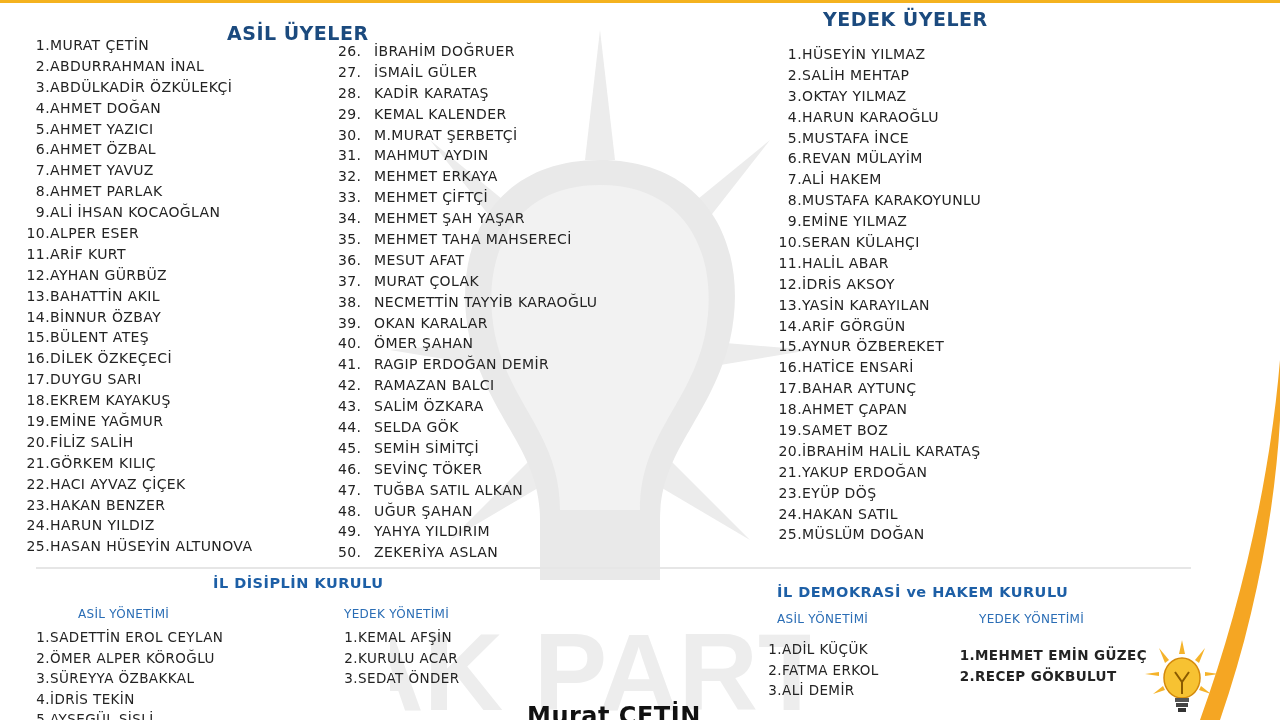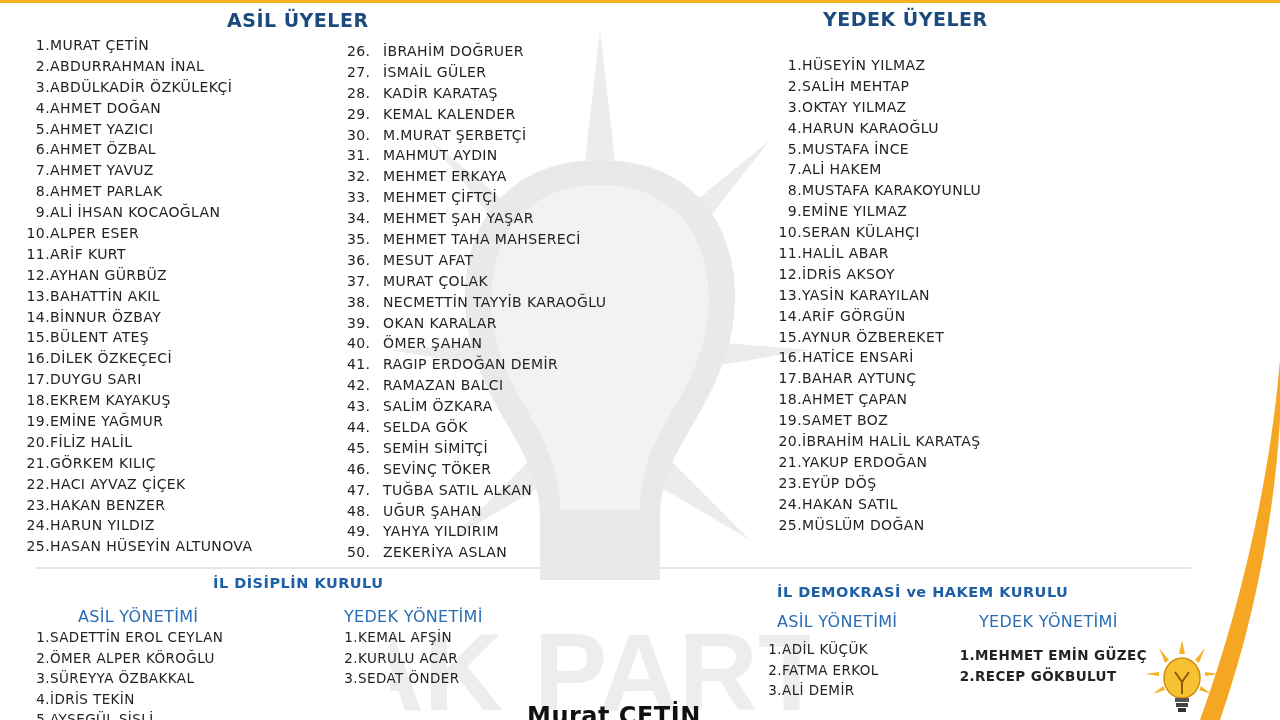--- a/index.html
+++ b/index.html
@@ -3,21 +3,21 @@
   <meta charset="utf-8">
   <style>
     * { margin: 0; padding: 0; box-sizing: border-box; }
     html, body { width: 1280px; height: 720px; overflow: hidden; background: #ffffff; }
     body { position: relative; font-family: "DejaVu Sans", sans-serif; color: #1e1e1e; }
     .topbar { position: absolute; left: 0; top: 0; width: 1280px; height: 3px; background: #f4b21f; }
     .watermark { position: absolute; left: 390px; top: 20px; width: 420px; height: 700px; }
     .heading { position: absolute; font-weight: bold; color: #1b4a7e; letter-spacing: 0.5px; }
     .h-main { font-size: 19px; }
     .h-sub { font-size: 14.5px; color: #1d5fa6; }
-    .h-label { font-size: 16px; color: #2a6db5; font-weight: normal; letter-spacing: 0.3px; }
+    .h-label { font-size: 12px; color: #2a6db5; font-weight: normal; letter-spacing: 0.3px; }
     .list { position: absolute; list-style: none; }
     .list li { font-size: 14px; line-height: 20.9px; height: 20.9px; white-space: nowrap; color: #232323; letter-spacing: 0.4px; }
     .list li .num { display: inline-block; text-align: right; }
     .list li .nm { }
     .list.c1 li .num { width: 60px; }
     .list.c2 li .num { width: 28px; margin-right: 8px; text-align: left; }
     .list.small li { font-size: 13.5px; line-height: 20.5px; height: 20.5px; }
     .divider { position: absolute; height: 2px; background: #e6e6e6; }
     .signature { position: absolute; left: 527px; top: 702px; font-size: 24px; font-weight: bold; color: #111; letter-spacing: 0.5px; }
     .swoosh { position: absolute; right: 0; top: 360px; width: 80px; height: 360px; }
@@ -36,21 +36,21 @@
     <polygon points="0,330 120,320 120,350"></polygon>
     <polygon points="420,330 300,350 300,320"></polygon>
     <polygon points="60,520 150,430 170,455"></polygon>
     <polygon points="360,520 250,455 270,430"></polygon>
   </g>
   <path d="M210,140 C100,140 60,230 80,320 C100,400 150,430 150,500 L150,560 L270,560 L270,500 C270,430 320,400 340,320 C360,230 320,140 210,140 Z" fill="#e9e9e9"></path>
   <path d="M210,165 C120,165 90,240 105,315 C120,385 170,415 170,490 L250,490 C250,415 300,385 315,315 C330,240 300,165 210,165 Z" fill="#f2f2f2"></path>
   <text x="210" y="690" text-anchor="middle" font-family="Liberation Sans, sans-serif" font-weight="bold" font-size="110" fill="#ededed">AK PARTİ</text>
 </svg>
 
-<div class="heading h-main" style="left:227px; top:9px;">ASİL ÜYELER</div>
+<div class="heading h-main" style="left:227px; top:22px;">ASİL ÜYELER</div>
 
 <ul class="list c1" id="asil-col1" style="left:-10px; top:35px;">
     <li><span class="num">1.</span><span class="nm">MURAT ÇETİN</span></li>
     <li><span class="num">2.</span><span class="nm">ABDURRAHMAN İNAL</span></li>
     <li><span class="num">3.</span><span class="nm">ABDÜLKADİR ÖZKÜLEKÇİ</span></li>
     <li><span class="num">4.</span><span class="nm">AHMET DOĞAN</span></li>
     <li><span class="num">5.</span><span class="nm">AHMET YAZICI</span></li>
     <li><span class="num">6.</span><span class="nm">AHMET ÖZBAL</span></li>
     <li><span class="num">7.</span><span class="nm">AHMET YAVUZ</span></li>
     <li><span class="num">8.</span><span class="nm">AHMET PARLAK</span></li>
@@ -58,28 +58,28 @@
     <li><span class="num">10.</span><span class="nm">ALPER ESER</span></li>
     <li><span class="num">11.</span><span class="nm">ARİF KURT</span></li>
     <li><span class="num">12.</span><span class="nm">AYHAN GÜRBÜZ</span></li>
     <li><span class="num">13.</span><span class="nm">BAHATTİN AKIL</span></li>
     <li><span class="num">14.</span><span class="nm">BİNNUR ÖZBAY</span></li>
     <li><span class="num">15.</span><span class="nm">BÜLENT ATEŞ</span></li>
     <li><span class="num">16.</span><span class="nm">DİLEK ÖZKEÇECİ</span></li>
     <li><span class="num">17.</span><span class="nm">DUYGU SARI</span></li>
     <li><span class="num">18.</span><span class="nm">EKREM KAYAKUŞ</span></li>
     <li><span class="num">19.</span><span class="nm">EMİNE YAĞMUR</span></li>
-    <li><span class="num">20.</span><span class="nm">FİLİZ HALİL</span></li>
+    <li><span class="num">20.</span><span class="nm">FİLİZ SALİH</span></li>
     <li><span class="num">21.</span><span class="nm">GÖRKEM KILIÇ</span></li>
     <li><span class="num">22.</span><span class="nm">HACI AYVAZ ÇİÇEK</span></li>
     <li><span class="num">23.</span><span class="nm">HAKAN BENZER</span></li>
     <li><span class="num">24.</span><span class="nm">HARUN YILDIZ</span></li>
     <li><span class="num">25.</span><span class="nm">HASAN HÜSEYİN ALTUNOVA</span></li>
   </ul>
-<ul class="list c2" id="asil-col2" style="left:338px; top:41px;margin-left:9px;">
+<ul class="list c2" id="asil-col2" style="left:338px; top:41px;">
     <li><span class="num">26.</span><span class="nm">İBRAHİM DOĞRUER</span></li>
     <li><span class="num">27.</span><span class="nm">İSMAİL GÜLER</span></li>
     <li><span class="num">28.</span><span class="nm">KADİR KARATAŞ</span></li>
     <li><span class="num">29.</span><span class="nm">KEMAL KALENDER</span></li>
     <li><span class="num">30.</span><span class="nm">M.MURAT ŞERBETÇİ</span></li>
     <li><span class="num">31.</span><span class="nm">MAHMUT AYDIN</span></li>
     <li><span class="num">32.</span><span class="nm">MEHMET ERKAYA</span></li>
     <li><span class="num">33.</span><span class="nm">MEHMET ÇİFTÇİ</span></li>
     <li><span class="num">34.</span><span class="nm">MEHMET ŞAH YAŞAR</span></li>
     <li><span class="num">35.</span><span class="nm">MEHMET TAHA MAHSERECİ</span></li>
@@ -94,26 +94,27 @@
     <li><span class="num">44.</span><span class="nm">SELDA GÖK</span></li>
     <li><span class="num">45.</span><span class="nm">SEMİH SİMİTÇİ</span></li>
     <li><span class="num">46.</span><span class="nm">SEVİNÇ TÖKER</span></li>
     <li><span class="num">47.</span><span class="nm">TUĞBA SATIL ALKAN</span></li>
     <li><span class="num">48.</span><span class="nm">UĞUR ŞAHAN</span></li>
     <li><span class="num">49.</span><span class="nm">YAHYA YILDIRIM</span></li>
     <li><span class="num">50.</span><span class="nm">ZEKERİYA ASLAN</span></li>
   </ul>
 
 <div class="heading h-main" style="left:823px; top:8px;">YEDEK ÜYELER</div>
-<ul class="list c1" id="yedek-list" style="left:742px; top:55px;">
+<ul class="list c1" id="yedek-list" style="left:742px; top:44px;">
     <li><span class="num">1.</span><span class="nm">HÜSEYİN YILMAZ</span></li>
     <li><span class="num">2.</span><span class="nm">SALİH MEHTAP</span></li>
     <li><span class="num">3.</span><span class="nm">OKTAY YILMAZ</span></li>
     <li><span class="num">4.</span><span class="nm">HARUN KARAOĞLU</span></li>
     <li><span class="num">5.</span><span class="nm">MUSTAFA İNCE</span></li>
+    <li><span class="num">6.</span><span class="nm">REVAN MÜLAYİM</span></li>
     <li><span class="num">7.</span><span class="nm">ALİ HAKEM</span></li>
     <li><span class="num">8.</span><span class="nm">MUSTAFA KARAKOYUNLU</span></li>
     <li><span class="num">9.</span><span class="nm">EMİNE YILMAZ</span></li>
     <li><span class="num">10.</span><span class="nm">SERAN KÜLAHÇI</span></li>
     <li><span class="num">11.</span><span class="nm">HALİL ABAR</span></li>
     <li><span class="num">12.</span><span class="nm">İDRİS AKSOY</span></li>
     <li><span class="num">13.</span><span class="nm">YASİN KARAYILAN</span></li>
     <li><span class="num">14.</span><span class="nm">ARİF GÖRGÜN</span></li>
     <li><span class="num">15.</span><span class="nm">AYNUR ÖZBEREKET</span></li>
     <li><span class="num">16.</span><span class="nm">HATİCE ENSARİ</span></li>

